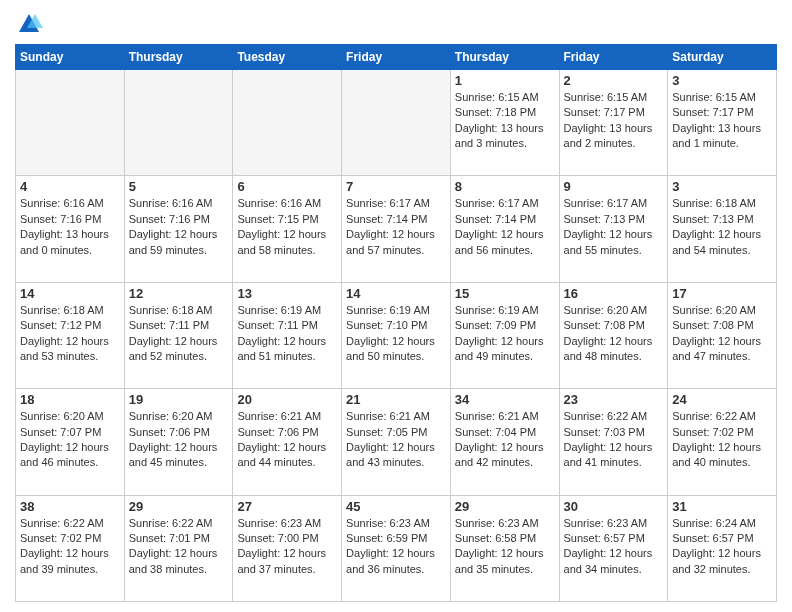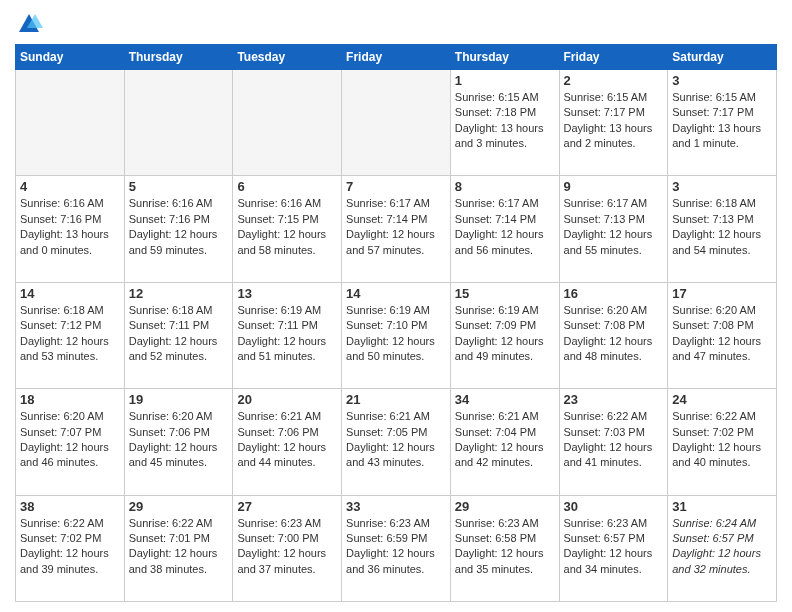--- a/index.html
+++ b/index.html
@@ -334,21 +334,21 @@
 and 38 minutes.</div>
           </td>
           <td>
             <span class="day-num">27</span>
             <div class="day-info" style="white-space: pre-line;">Sunrise: 6:23 AM
 Sunset: 7:00 PM
 Daylight: 12 hours
 and 37 minutes.</div>
           </td>
           <td>
-            <span class="day-num">33</span>
+            <span class="day-num">45</span>
             <div class="day-info" style="white-space: pre-line;">Sunrise: 6:23 AM
 Sunset: 6:59 PM
 Daylight: 12 hours
 and 36 minutes.</div>
           </td>
           <td>
             <span class="day-num">29</span>
             <div class="day-info" style="white-space: pre-line;">Sunrise: 6:23 AM
 Sunset: 6:58 PM
 Daylight: 12 hours
@@ -356,21 +356,21 @@
           </td>
           <td>
             <span class="day-num">30</span>
             <div class="day-info" style="white-space: pre-line;">Sunrise: 6:23 AM
 Sunset: 6:57 PM
 Daylight: 12 hours
 and 34 minutes.</div>
           </td>
           <td>
             <span class="day-num">31</span>
-            <div class="day-info" style="white-space: pre-line; font-style: italic;">Sunrise: 6:24 AM
+            <div class="day-info" style="white-space: pre-line;">Sunrise: 6:24 AM
 Sunset: 6:57 PM
 Daylight: 12 hours
 and 32 minutes.</div>
           </td>
         </tr>
       </tbody>
   </table>
 </div>
 
 </body></html>

